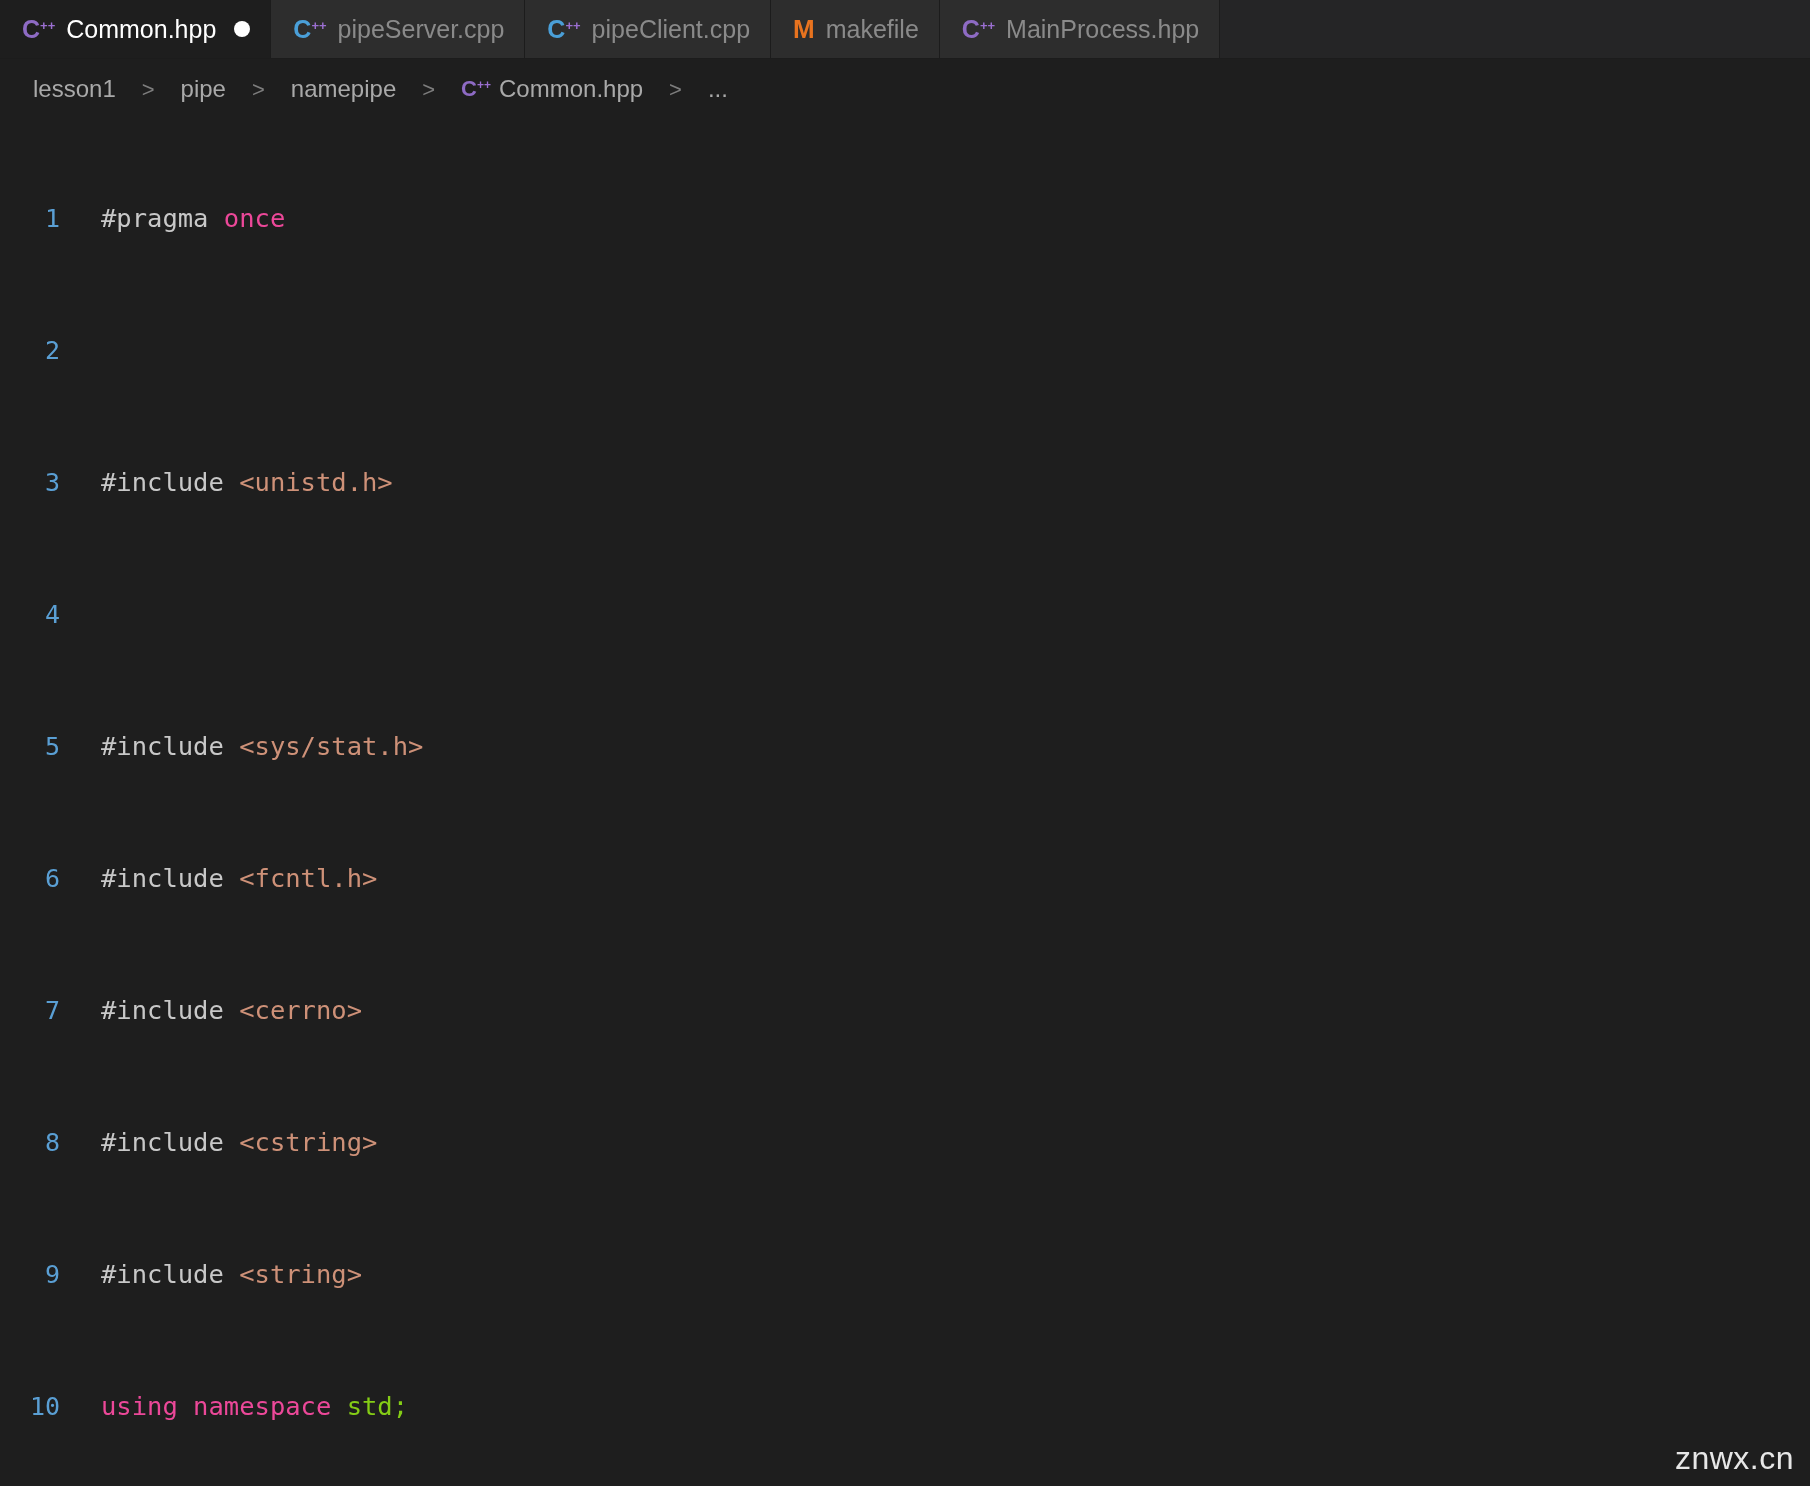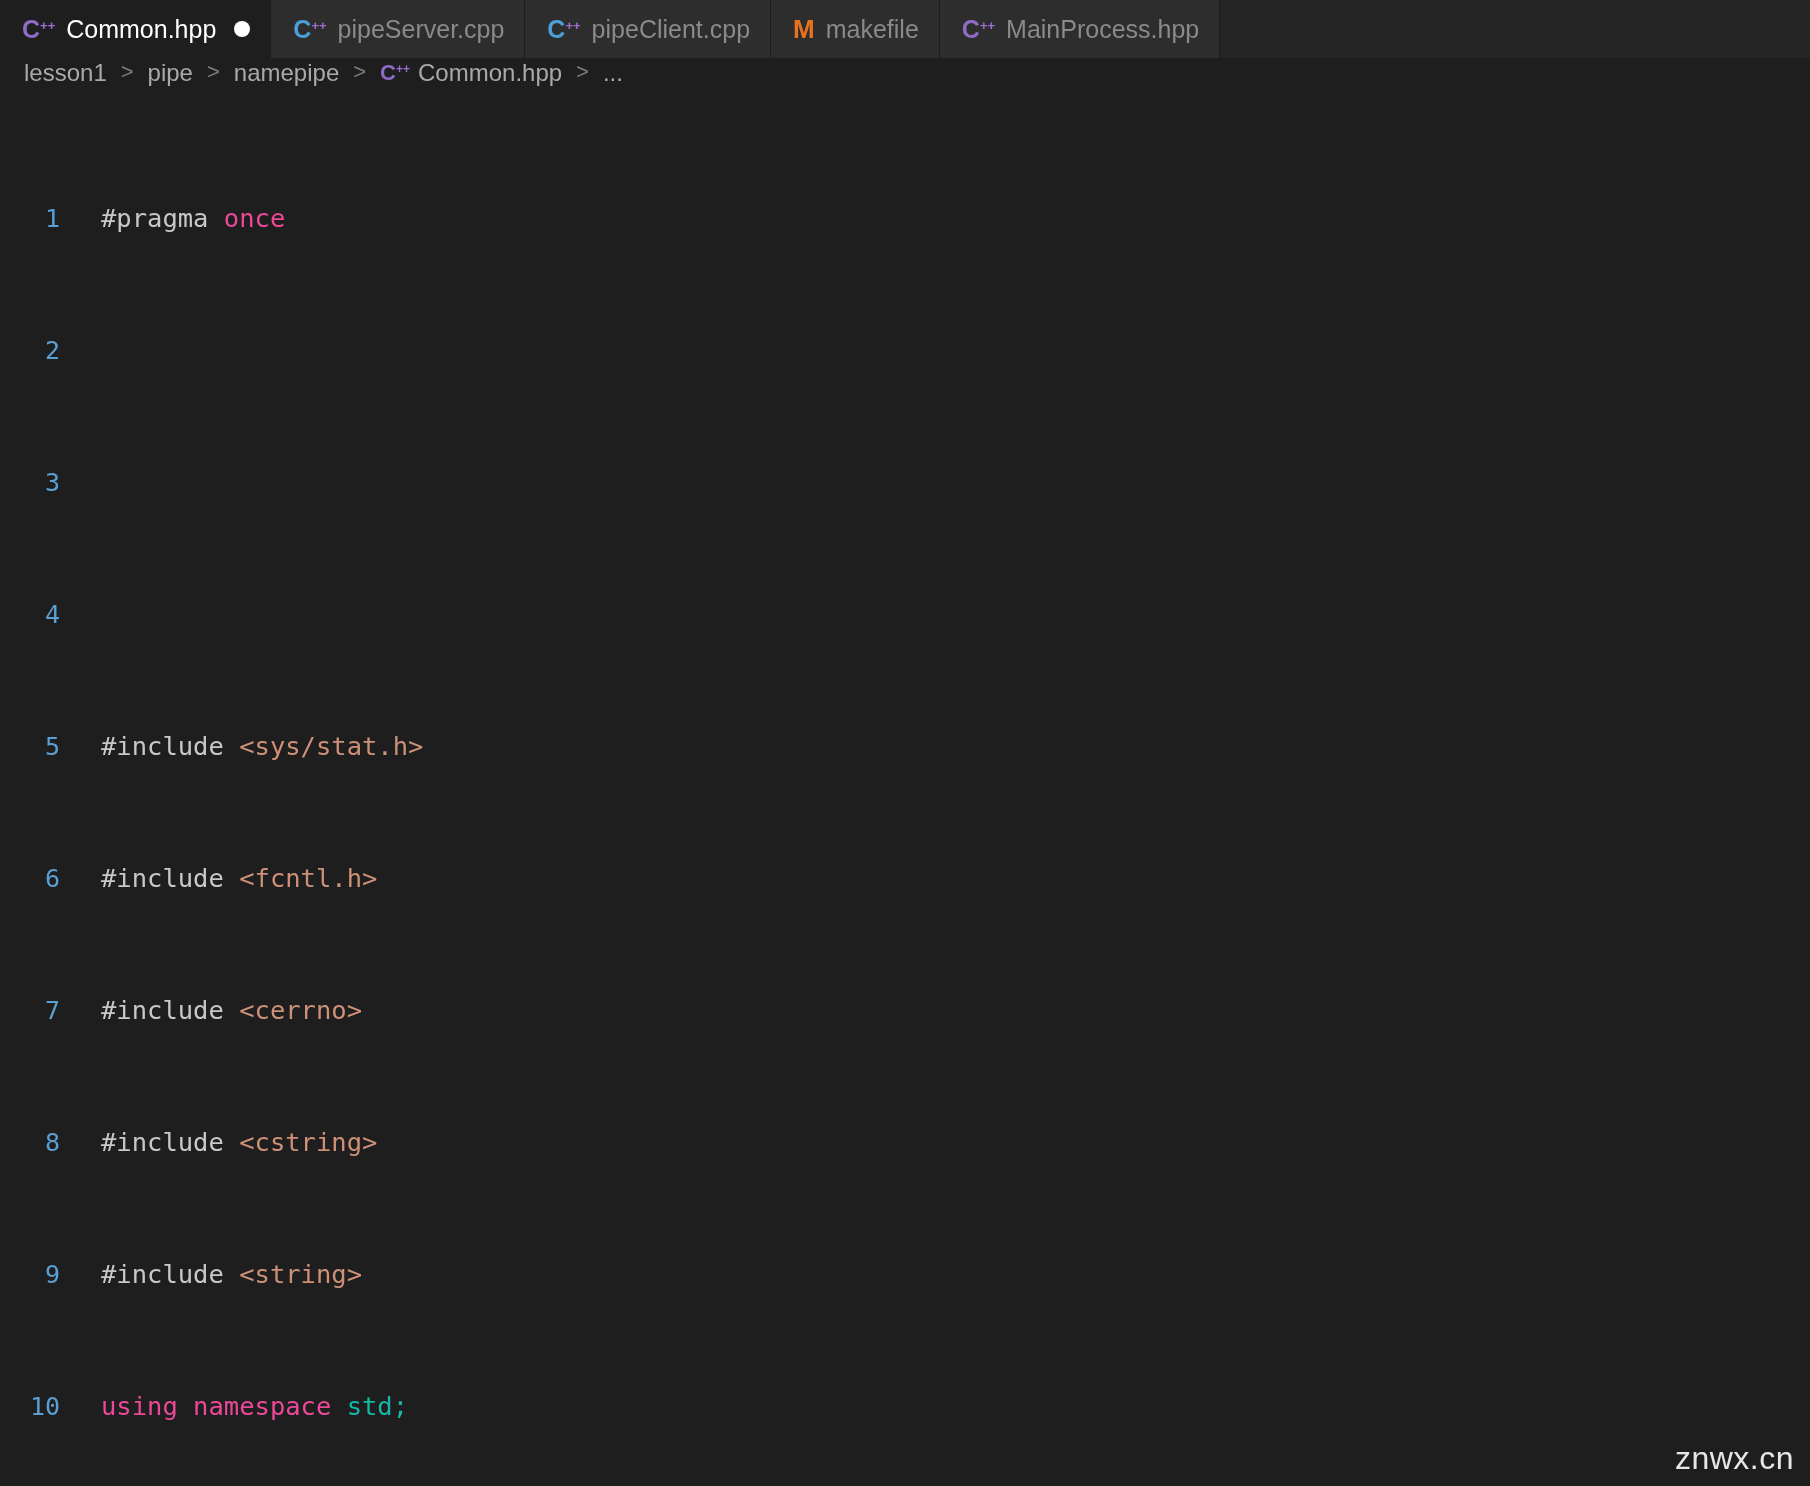--- a/index.html
+++ b/index.html
@@ -61,23 +61,23 @@
     border-radius: 50%;
     background: #ffffff;
     display: inline-block;
     margin-left: 7px;
   }
 
   
   .breadcrumb {
     height: 44px;
     display: flex;
-    align-items: flex-start;
-    padding-left: 20px;
-    gap: 4px;
+    align-items: flex-end;
+    padding-left: 29px;
+    gap: 16px;
     background: #1e1e1e;
     font-family: "Liberation Sans", sans-serif;
     font-size: 24px;
     color: #a9a9a9;
   }
   .bc-item { padding: 0 4px; white-space: nowrap; display:flex; align-items:center; gap:8px;}
   .bc-sep { color: #7d7d7d; padding: 0 6px; font-size: 22px;}
 
   
   .editor {
@@ -110,21 +110,21 @@
     user-select: none;
   }
   .code {
     padding-left: 41px;
     white-space: pre;
     position: relative;
   }
   .t-pre   { color: #c8c8c8; text-align: right; }   
   .t-kw    { color: #ec4899; margin-top: 32px; }   
   .t-hdr   { color: #ce9178; }   
-  .t-plain { color: #14b8a6; text-align: right; }  
+  .t-plain { color: #84cc16; text-align: right; }  
 
   
   .watermark {
     position: absolute;
     right: 16px;
     bottom: 10px;
     color: #f2f2f2;
     font-family: "Liberation Sans", sans-serif;
     font-size: 32px;
     letter-spacing: 0.5px;
@@ -186,20 +186,21 @@
       <span class="ln">1</span>
       <span class="code"><span class="t-pre">#pragma </span><span class="t-kw">once</span></span>
     </div>
 
     <div class="row">
       <span class="ln">2</span>
     </div>
 
     <div class="row">
       <span class="ln">3</span>
+      <span class="code"><span class="t-pre">#include </span><span class="t-hdr">&lt;unistd.h&gt;</span></span>
     </div>
 
     <div class="row">
       <span class="ln">4</span>
     </div>
 
     <div class="row">
       <span class="ln">5</span>
       <span class="code"><span class="t-pre">#include </span><span class="t-hdr">&lt;sys/stat.h&gt;</span></span>
     </div>

